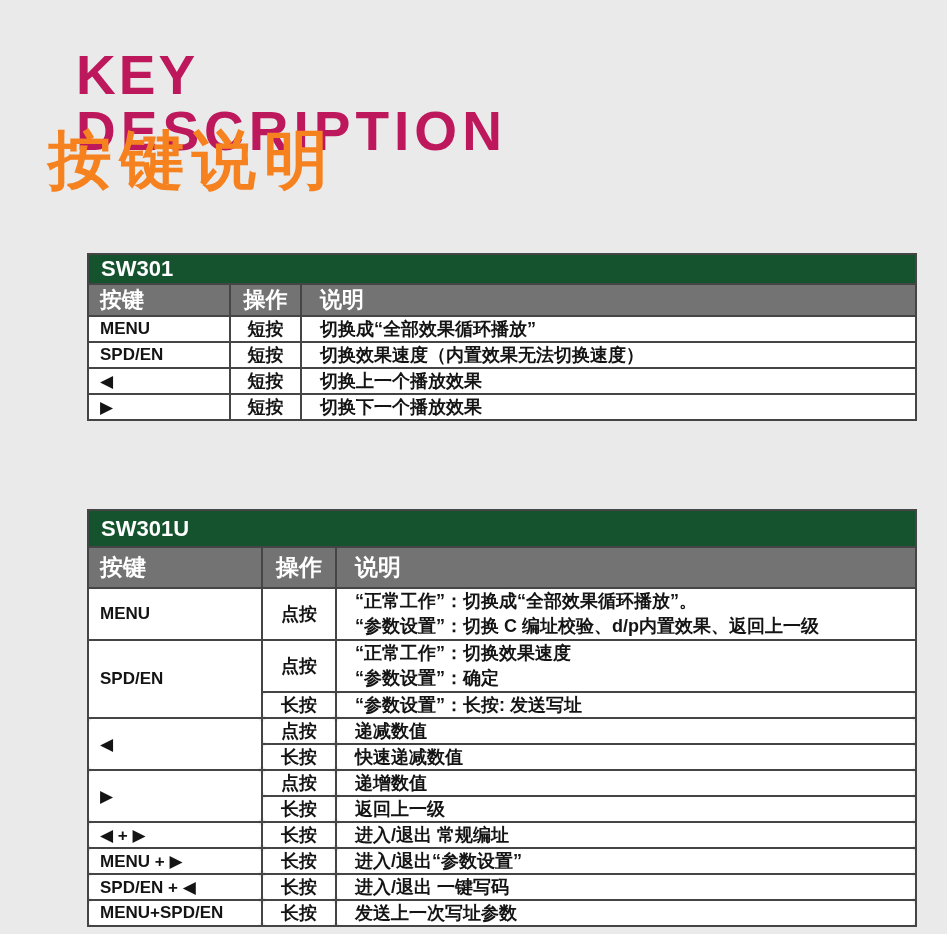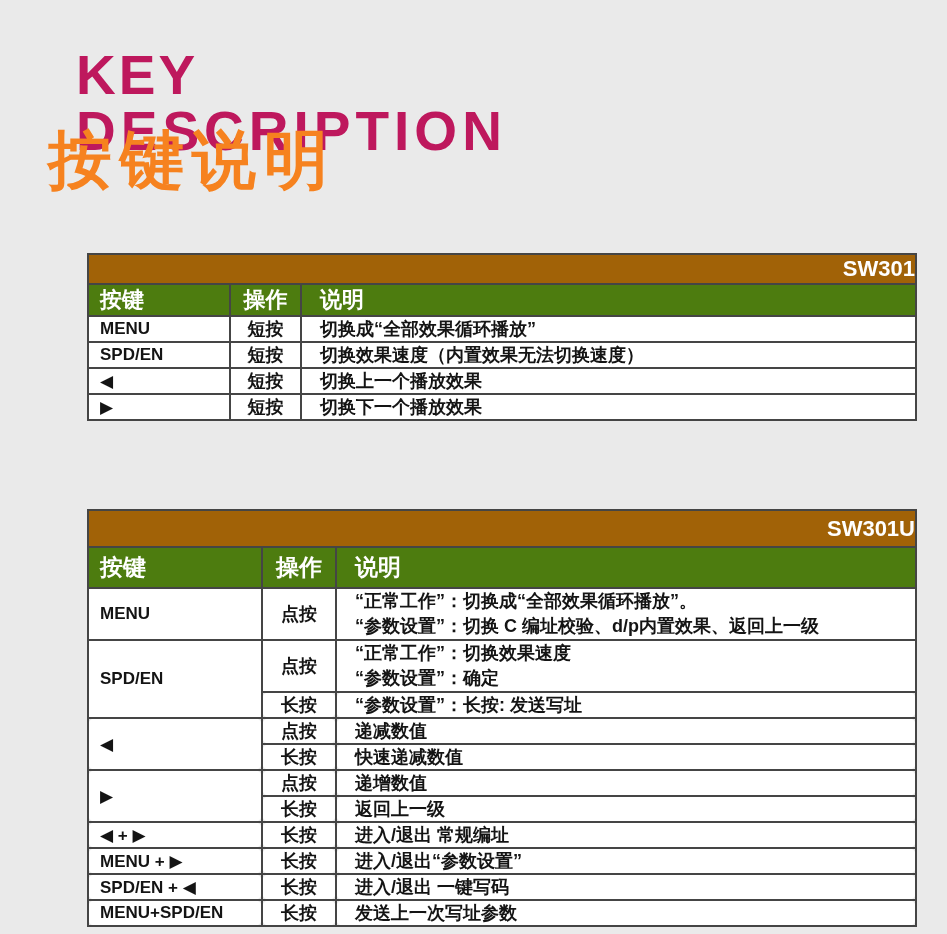--- a/index.html
+++ b/index.html
@@ -35,25 +35,25 @@
   #table-sw301{top:253px;}
   #table-sw301u{top:509px;}
   td{
     border:2px solid #454545;
     background:#ffffff;
     padding:0;
     overflow:hidden;
     vertical-align:middle;
   }
   tr.bar td{
-    background:#a16207;color:#FFFFFF;
-    font-size:22px;padding-left:12px;text-align:right;
+    background:#14532d;color:#FFFFFF;
+    font-size:22px;padding-left:12px;
   }
   tr.cols td{
-    background:#4d7c0f;color:#FFFFFF;
+    background:#737373;color:#FFFFFF;
     font-size:22px;
   }
   #table-sw301u tr.cols td{font-size:23px;}
   td.key{padding-left:11px;font-size:17px;}
   td.op{text-align:center;}
   td.desc{padding-left:18px;}
   .desc-line{line-height:25px;white-space:nowrap;}
   
   #table-sw301 tr.bar td{height:28px;}
   #table-sw301 tr.cols td{height:27px;}

